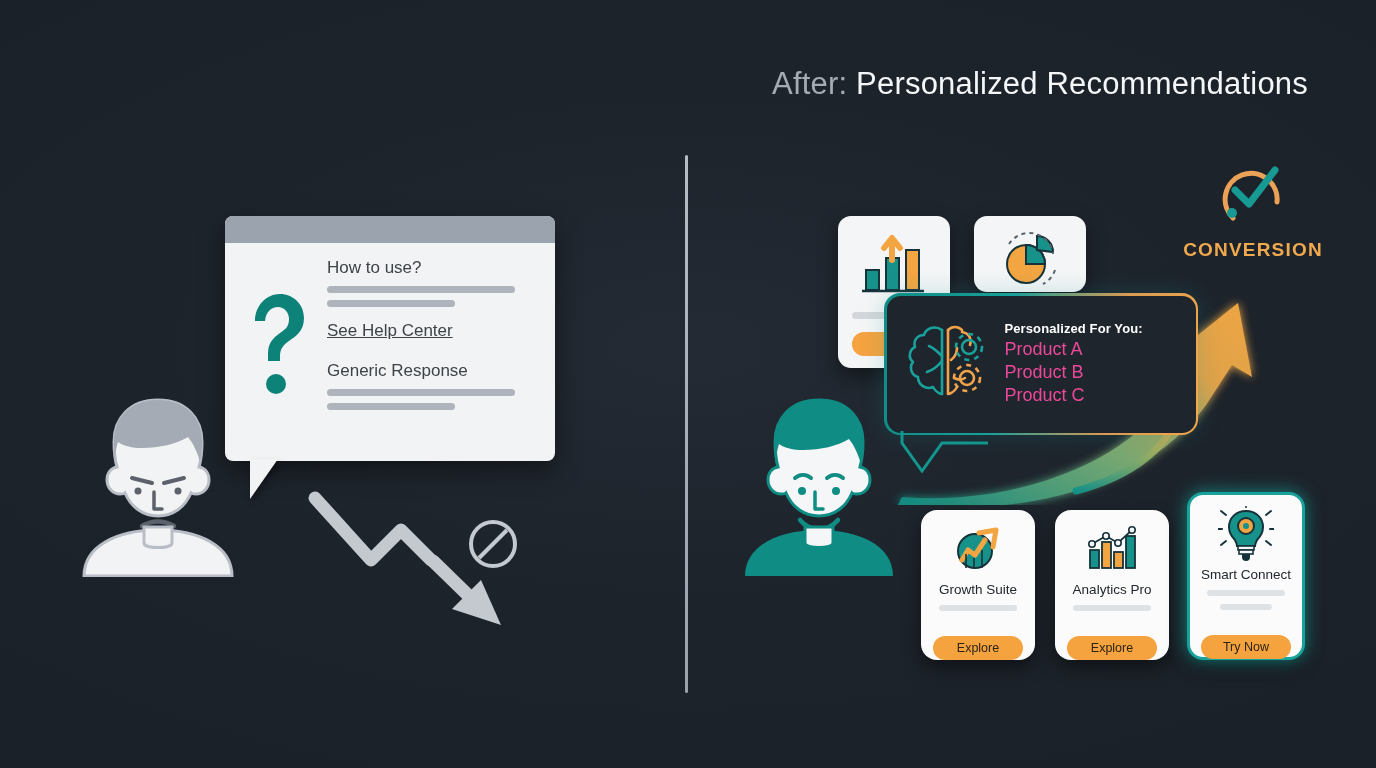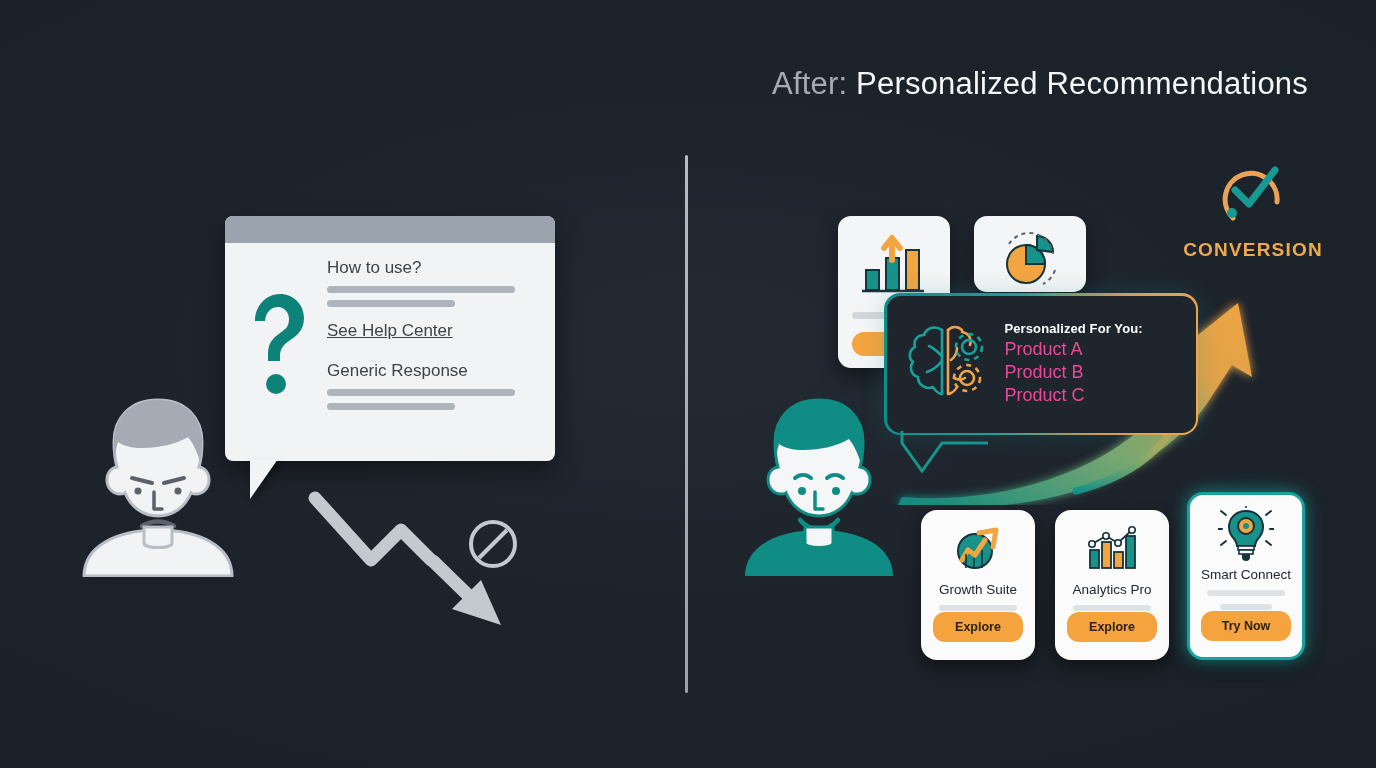--- a/index.html
+++ b/index.html
@@ -191,30 +191,29 @@
     font-size: 13.5px; color: #22282f;
     margin-top: 6px; white-space: nowrap;
   }
   .card-line {
     height: 6px; background: #dfe2e5; border-radius: 3px;
     margin: 8px auto 0 auto;
   }
   .card-line.w1 { width: 78px; }
   .card-line.w2 { width: 52px; }
   .card-btn {
-    margin: 1px auto 0 auto;
-    width: 90px; height: 30px;
+    margin: 25px auto 0 auto;
+    width: 90px; height: 24px;
     background: #f5a33f;
     border-radius: 12px;
     color: #2c2215;
     font-size: 12.5px;
     line-height: 23px;
     border: none;
     cursor: pointer;
-    font-weight: bold;
   }
 </style>
 </head>
 <body>
 
 <div id="stage">
 
   <div class="heading" id="title-right">
     <span class="muted">After: </span><span class="strong">Personalized Recommendations</span>
   </div>

